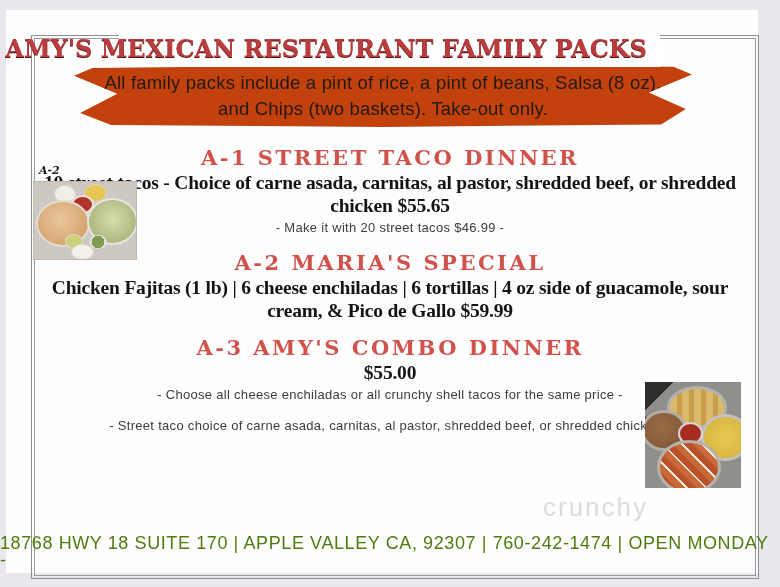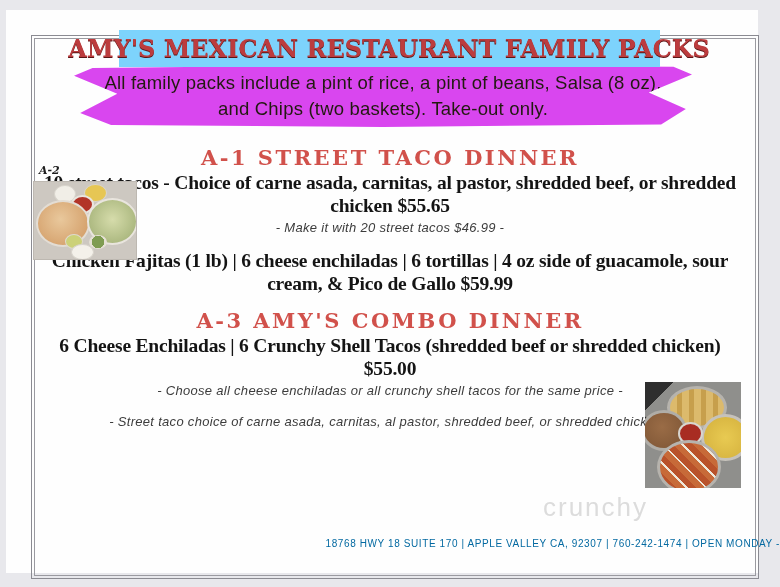--- a/index.html
+++ b/index.html
@@ -15,32 +15,32 @@
   .frame{
     position:absolute;left:25px;top:25px;width:726px;height:542px;
     border:1px solid #8b8b92;
   }
   .frame-inner{
     position:absolute;left:2px;top:2px;right:2px;bottom:2px;
     border:1px solid #9a9aa0;
   }
   .banner{
     position:absolute;left:119px;top:30px;width:541px;height:37px;
-    background:#7dd3fc;z-index:3;
-    display:flex;align-items:center;justify-content:center;
+    background:#ffffff;z-index:3;
+    display:flex;align-items:center;justify-content:flex-end;
   }
   .banner-title{
     color:#bc3c3e;font-family:"DejaVu Serif", serif;font-weight:bold;
     font-size:25px;letter-spacing:0px;white-space:nowrap;
     text-shadow:0 1px 0 #5a1616;
     transform:scaleX(0.96);
   }
   .ribbon{
     position:absolute;left:74px;top:63px;width:618px;height:64px;z-index:2;
-    background:#d946ef;
+    background:#c2410c;
     clip-path:polygon(3% 8%, 50% 3%, 97% 6%, 100% 18%, 93% 46%, 99% 72%, 95% 96%, 50% 100%, 6% 97%, 1% 78%, 7% 48%, 0% 20%);
     display:flex;flex-direction:column;align-items:center;justify-content:center;
     padding-top:2px;box-sizing:border-box;
   }
   .ribbon div{
     color:#221a10;font-size:18.5px;line-height:26px;letter-spacing:0.2px;
     font-family:"Liberation Sans", sans-serif;
   }
   .content{
     position:absolute;left:36px;right:36px;top:144px;z-index:4;
@@ -49,21 +49,21 @@
   .section{margin-bottom:12px;}
   .sec-heading{
     color:#d1514b;font-family:"DejaVu Serif", serif;font-weight:bold;
     font-size:21px;line-height:27px;letter-spacing:2.5px;
   }
   .sec-body{
     color:#141414;font-family:"Liberation Serif", serif;font-weight:bold;
     font-size:19.5px;line-height:23px;letter-spacing:-0.2px;
   }
   .sec-note{
-    color:#3c3c3c;font-style:italic;font-size:13px;line-height:19px;
+    color:#3c3c3c;font-size:13px;line-height:19px;
     letter-spacing:0.3px;margin-top:1px;
     font-family:"Liberation Sans", sans-serif;
   }
   .photo-label{
     position:absolute;z-index:5;font-family:"DejaVu Serif", serif;
     font-style:italic;font-weight:bold;font-size:11px;color:#1e1e1e;
   }
   .photo{
     position:absolute;z-index:5;overflow:hidden;
   }
@@ -79,22 +79,22 @@
   .photo-a3 .stripe{
     position:absolute;left:-8px;top:52px;width:70px;height:7px;
     background:#2a2a2a;transform:rotate(32deg);
   }
   .watermark{
     position:absolute;left:543px;top:492px;z-index:6;
     color:#dcdcdc;font-size:26px;letter-spacing:2px;
     font-family:"Liberation Sans", sans-serif;
   }
   .footer{
-    position:absolute;left:0;right:0;top:535px;z-index:6;text-align:right;
-    color:#0369a1;font-size:10px;line-height:17px;letter-spacing:0.6px;
+    position:absolute;left:0;right:0;top:535px;z-index:6;text-align:left;
+    color:#4d7c0f;font-size:18px;line-height:17px;letter-spacing:0.6px;
     font-family:"Liberation Sans", sans-serif;
   }
 </style>
 </head>
 <body>
 
 <div class="page">
   <div class="frame">
     <div class="frame-inner"></div>
   </div>
@@ -112,27 +112,27 @@
 <div class="content">
 
   <div class="section">
     <div class="sec-heading">A-1 STREET TACO DINNER</div>
     <div class="sec-body">10 street tacos - Choice of carne asada, carnitas, al pastor, shredded beef, or shredded</div>
     <div class="sec-body">chicken  $55.65</div>
     <div class="sec-note">- Make it with 20 street tacos $46.99 -</div>
   </div>
 
   <div class="section">
+    <div class="sec-heading">A-2 MARIA'S SPECIAL</div>
     <div class="sec-body">Chicken Fajitas (1 lb) | 6 cheese enchiladas | 6 tortillas | 4 oz side of guacamole, sour</div>
     <div class="sec-body">cream, &amp; Pico de Gallo  $59.99</div>
   </div>
 
   <div class="section">
     <div class="sec-heading">A-3 AMY'S COMBO DINNER</div>
-    <div class="sec-body">6 Cheese Enchiladas | 6 Crunchy Shell Tacos (shredded beef or shredded chicken)</div>
     <div class="sec-body">$55.00</div>
     <div class="sec-note">- Choose all cheese enchiladas or all crunchy shell tacos for the same price -</div>
   </div>
 
   <div class="section">
     <div class="sec-note">- Street taco choice of carne asada, carnitas, al pastor, shredded beef, or shredded chicken -</div>
   </div>
 
 </div>
 

